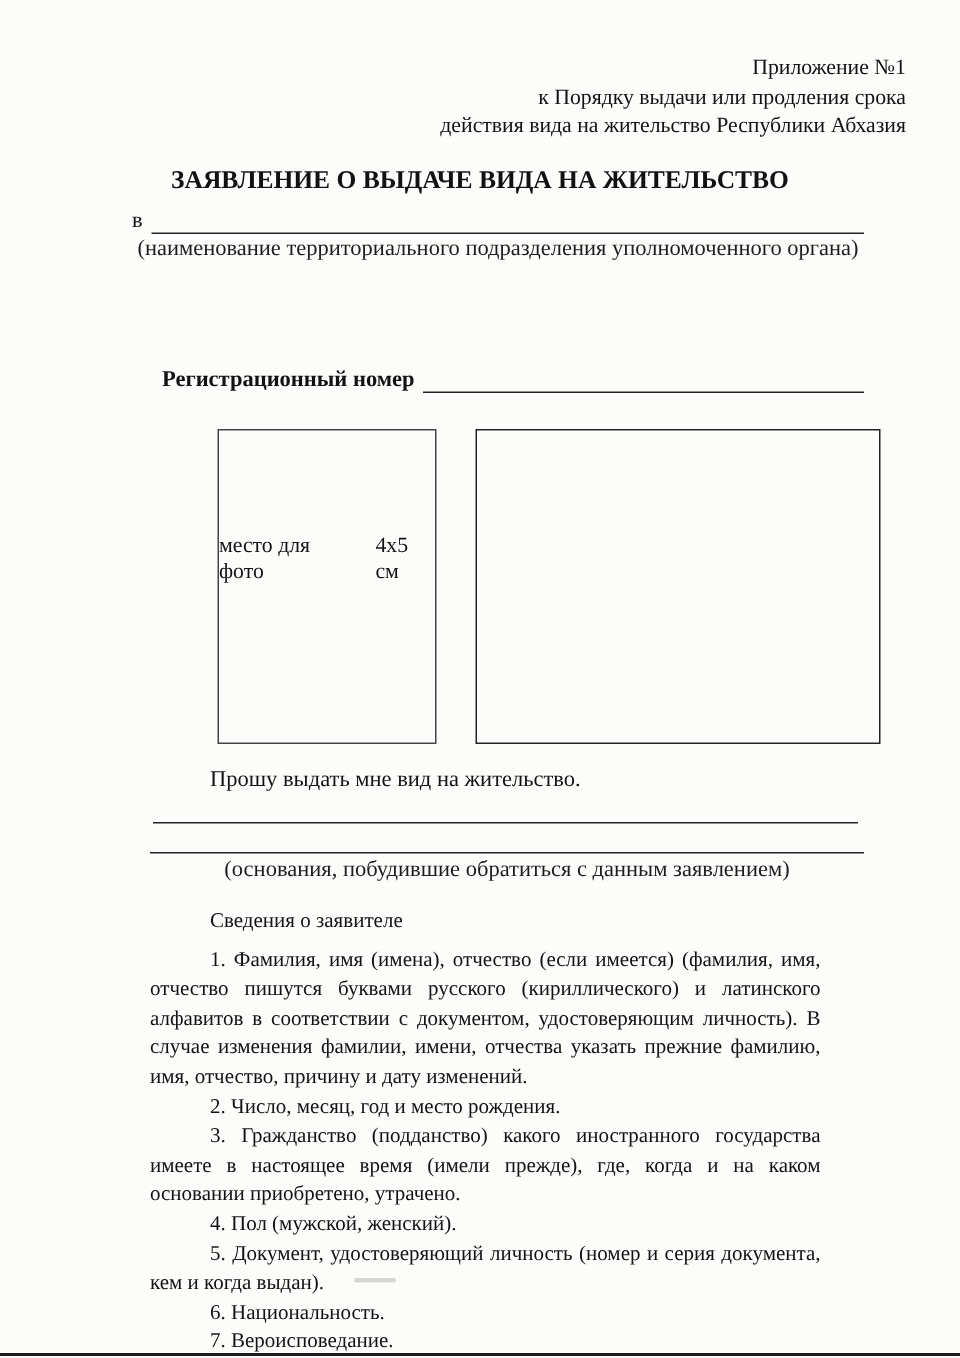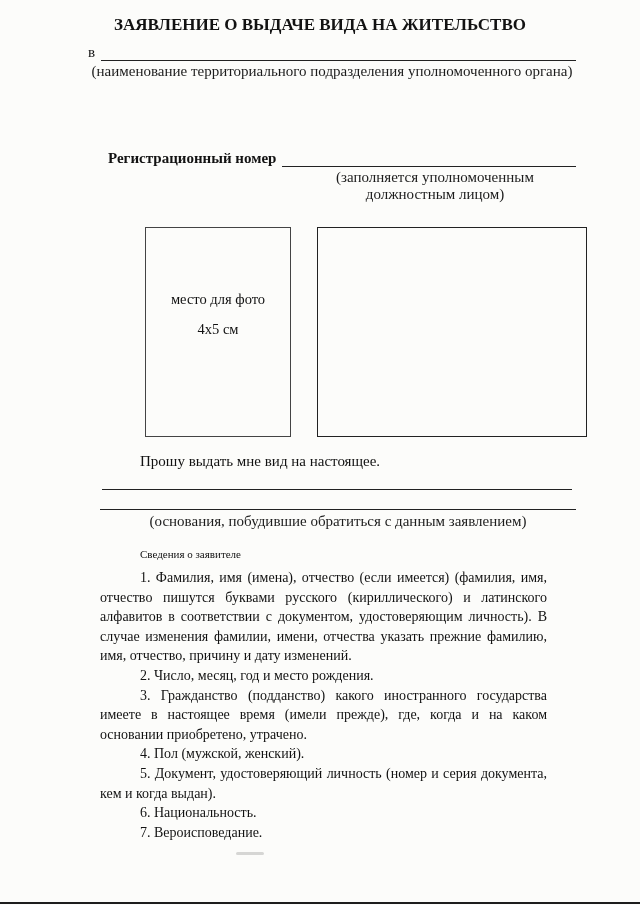--- a/index.html
+++ b/index.html
@@ -27,73 +27,77 @@
   .caption-authority { text-align:center; margin:2px 64px 0 88px; }
   .reg-row {
     display:flex; align-items:flex-end;
     margin:22px 64px 0 108px; font-size:15px;
   }
   .reg-label { font-weight:bold; white-space:nowrap;margin-top:48px; }
   .caption-reg { margin:2px 60px 0 290px; text-align:center; }
   .boxes { display:flex; margin:24px 0 0 145px; gap:26px; }
   .photo-box {
     width:146px; height:210px; border:1px solid #444;
-    display:flex; flex-direction:column; align-items:center; justify-content:center;
+    display:flex; flex-direction:row; align-items:center; justify-content:center;
     padding-bottom:36px; gap:13px; font-size:14.5px;
   }
   .big-box { width:270px; height:210px; border:1.5px solid #222; background:#fcfcfa; }
   .request { margin:16px 64px 0 140px; font-size:15px; }
   .rule {
     border-bottom:1px solid #222; height:20px; margin:0 68px 0 102px;
   }
   .rule.second { margin-right:64px; margin-left:100px; }
   .caption-reasons { text-align:center; margin:3px 64px 0 100px; }
-  .section-heading { margin:18px 0 0 140px; font-size:11px; }
+  .section-heading { margin:18px 0 0 140px; font-size:14px; }
   .items {
     margin:8px 93px 0 100px; font-size:14px; line-height:1.4;
     text-align:justify;
   }
   .items p { text-indent:40px; }
   .artifact-smudge {
     position:absolute; left:236px; top:852px; width:28px; height:3px;
     background:#c2c2c0; border-radius:2px; opacity:.65;
   }
   .bottom-line {
     position:absolute; left:0; right:0; bottom:1px; height:2px; background:#1d1d1d;
   }
 </style>
 </head>
 <body>
 
 <div class="page">
 
+  <div class="appendix">
+    <div>Приложение №1</div>
+    <div>к Порядку выдачи или продления срока</div>
+    <div>действия вида на жительство Республики Абхазия</div>
+  </div>
 
   <div class="title">ЗАЯВЛЕНИЕ О ВЫДАЧЕ ВИДА НА ЖИТЕЛЬСТВО</div>
 
   <div class="field-line">
     <span>в</span>
     <span class="blank"></span>
   </div>
   <div class="caption caption-authority">(наименование территориального подразделения уполномоченного органа)</div>
 
   <div class="reg-row">
     <span class="reg-label">Регистрационный номер</span>
     <span class="blank"></span>
   </div>
-  <div class="caption caption-reg">(заполняется уполномоченным должностным лицом)</div>
 
   <div class="boxes">
     <div class="photo-box">
       <div>место для фото</div>
       <div>4х5 см</div>
     </div>
     <div class="big-box"></div>
   </div>
 
-  <div class="request">Прошу выдать мне вид на настоящее.</div>
+  <div class="request">Прошу выдать мне вид на жительство.</div>
 
   <div class="rule"></div>
   <div class="rule second"></div>
   <div class="caption caption-reasons">(основания, побудившие обратиться с данным заявлением)</div>
 
   <div class="section-heading">Сведения о заявителе</div>
 
   <div class="items">
     <p>1. Фамилия, имя (имена), отчество (если имеется) (фамилия, имя, отчество пишутся буквами русского (кириллического) и латинского алфавитов в соответствии с документом, удостоверяющим личность). В случае изменения фамилии, имени, отчества указать прежние фамилию, имя, отчество, причину и дату изменений.</p>
     <p>2. Число, месяц, год и место рождения.</p>

